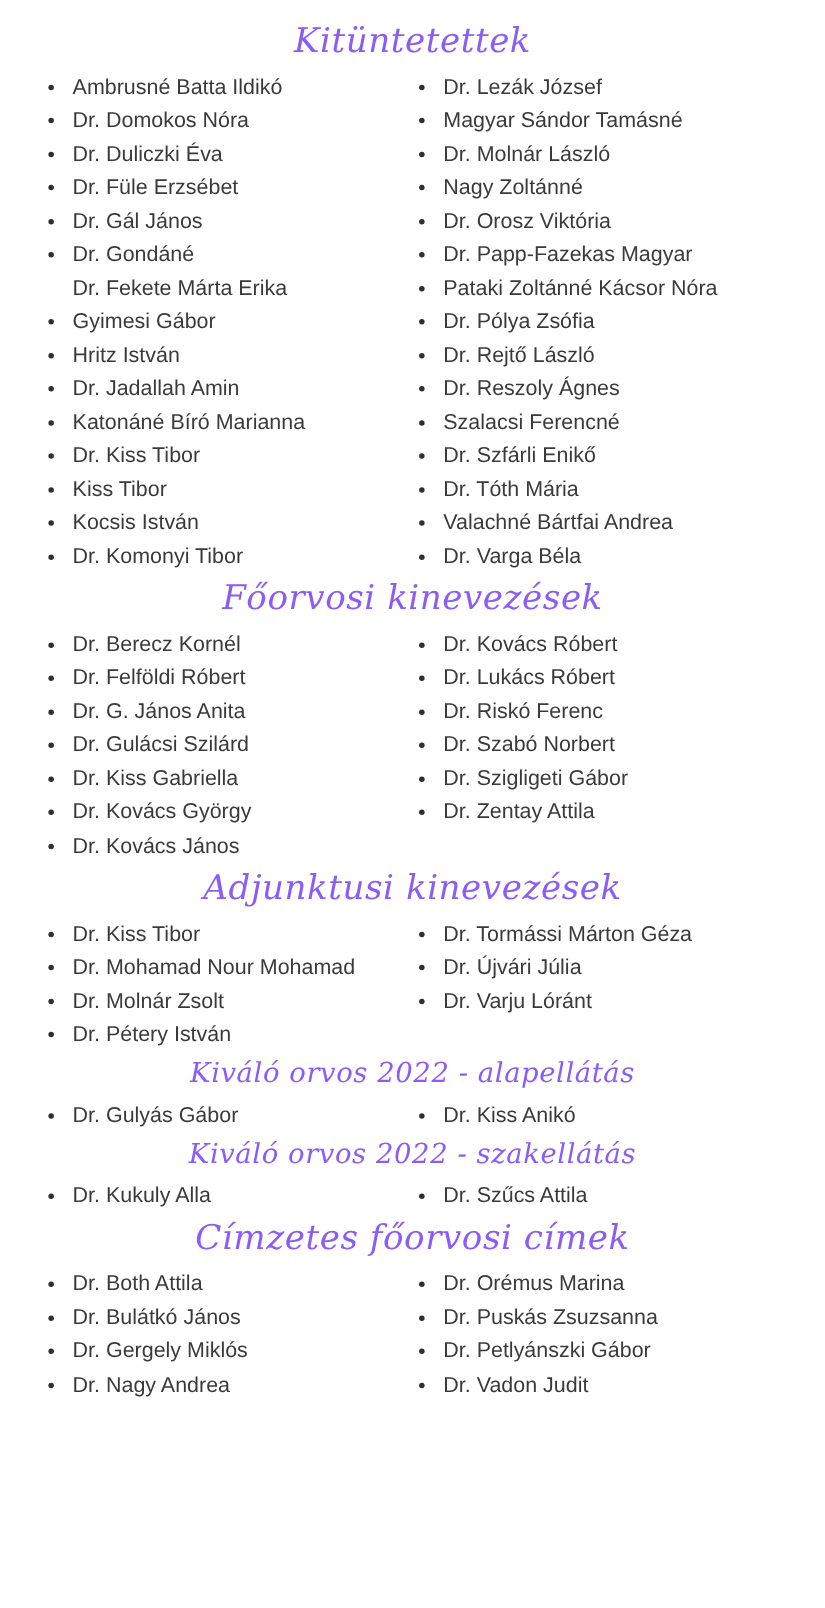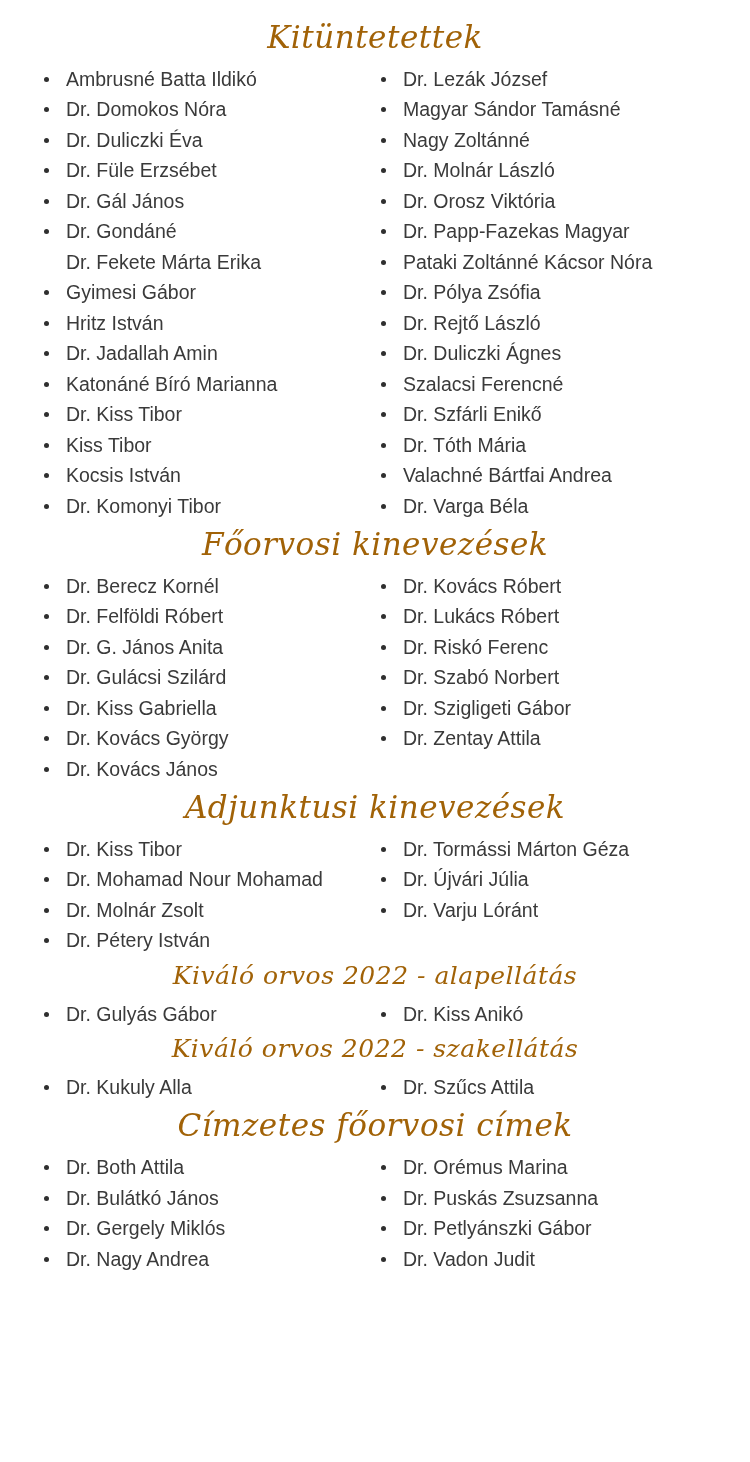--- a/index.html
+++ b/index.html
@@ -21,21 +21,21 @@
     background: #ffffff;
     position: relative;
   }
   .section {
     margin: 0 0 4px 0;
   }
   .section-title {
     font-family: "DejaVu Serif", "Liberation Serif", serif;
     font-style: italic;
     font-weight: 400;
-    color: #a16207;
+    color: #8b5cf6;
     text-align: center;
     letter-spacing: 0.5px;
     line-height: 1.15;
     margin: 6px 0 8px 0;
   }
   .title-lg { font-size: 31px; }
   .title-xl { font-size: 25px; }
   .cols {
     display: flex;
     flex-direction: row;
@@ -98,28 +98,28 @@
               <li class="bullet">Dr. Kiss Tibor</li>
               <li class="bullet">Kiss Tibor</li>
               <li class="bullet">Kocsis István</li>
               <li class="bullet">Dr. Komonyi Tibor</li>
             </ul>
           </div>
           <div class="col right">
             <ul class="names">
               <li class="bullet">Dr. Lezák József</li>
               <li class="bullet">Magyar Sándor Tamásné</li>
+              <li class="bullet">Dr. Molnár László</li>
               <li class="bullet">Nagy Zoltánné</li>
-              <li class="bullet">Dr. Molnár László</li>
               <li class="bullet">Dr. Orosz Viktória</li>
               <li class="bullet">Dr. Papp-Fazekas Magyar</li>
               <li class="bullet">Pataki Zoltánné Kácsor Nóra</li>
               <li class="bullet">Dr. Pólya Zsófia</li>
               <li class="bullet">Dr. Rejtő László</li>
-              <li class="bullet">Dr. Duliczki Ágnes</li>
+              <li class="bullet">Dr. Reszoly Ágnes</li>
               <li class="bullet">Szalacsi Ferencné</li>
               <li class="bullet">Dr. Szfárli Enikő</li>
               <li class="bullet">Dr. Tóth Mária</li>
               <li class="bullet">Valachné Bártfai Andrea</li>
               <li class="bullet">Dr. Varga Béla</li>
             </ul>
           </div>
         </div>
       </div>
       <div class="section">

